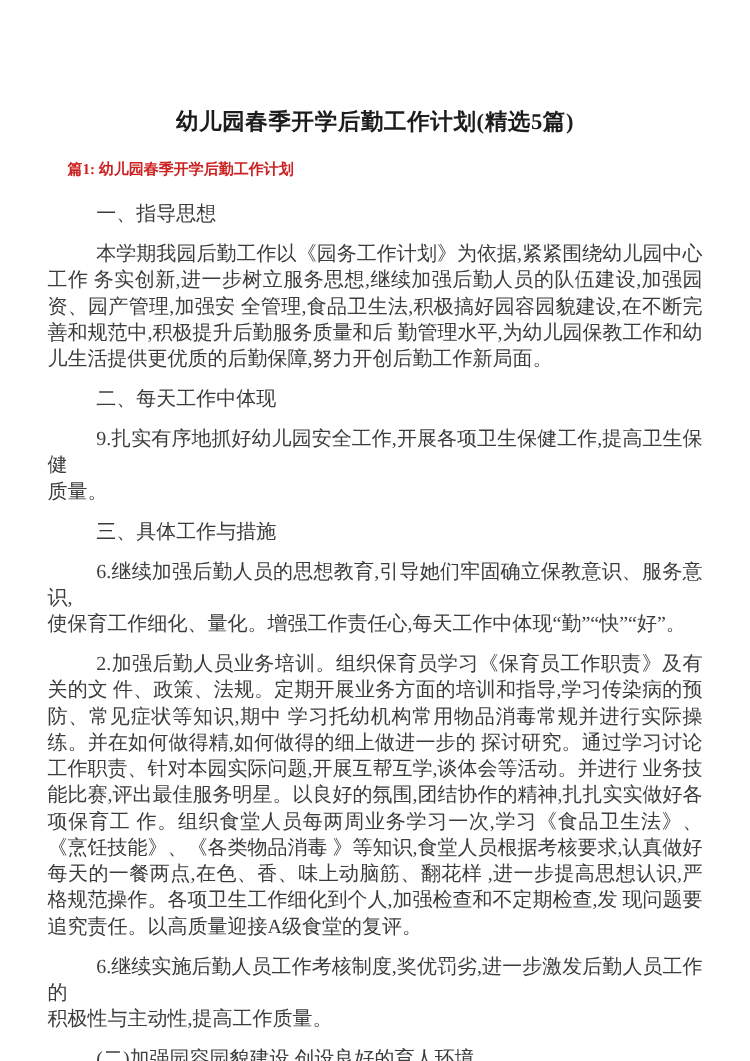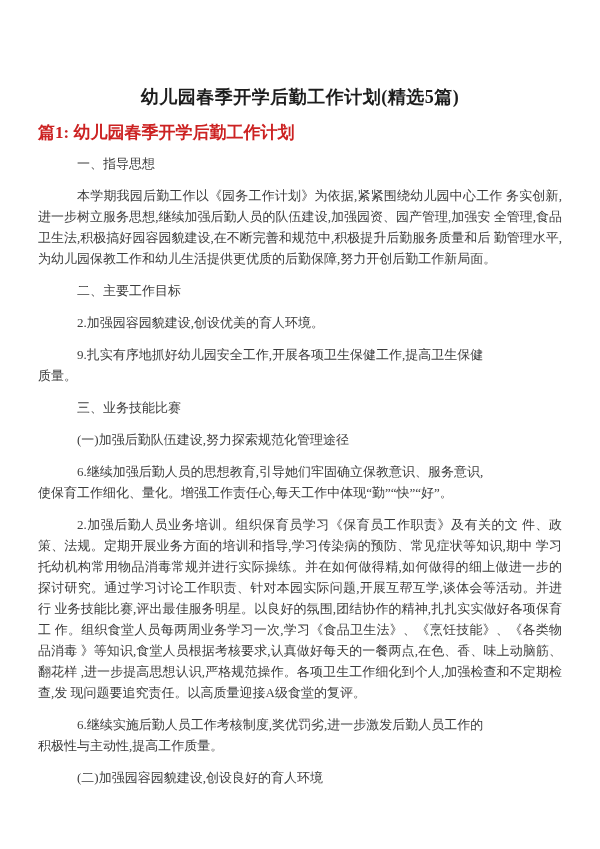--- a/index.html
+++ b/index.html
@@ -23,53 +23,51 @@
   .doc-title {
     font-size: 18px;
     line-height: 26px;
     font-weight: bold;
     text-align: center;
     color: #1c1c1c;
     margin: 0 0 13px 0;
     letter-spacing: 0.5px;
   }
   .section-heading {
-    font-size: 17px;
+    font-size: 12px;
     line-height: 19px;
     font-weight: bold;
     color: #cc2222;
-    margin: 0;
+    margin: 16px;
     text-align: left;
   }
   .doc-body .para {
-    font-size: 13px;
+    font-size: 16px;
     line-height: 21px;
     color: #3c3c3c;
     margin: 11px 0;
     text-indent: 39px;
     text-align: justify;
     white-space: pre-wrap;
     word-break: break-all;
   }
 </style>
 </head>
 <body>
 
 <div class="page">
   <h1 class="doc-title">幼儿园春季开学后勤工作计划(精选5篇)</h1>
   <h2 class="section-heading">篇1: 幼儿园春季开学后勤工作计划</h2>
   <div class="doc-body">
       <p class="para">一、指导思想</p>
       <p class="para">本学期我园后勤工作以《园务工作计划》为依据,紧紧围绕幼儿园中心工作 务实创新,进一步树立服务思想,继续加强后勤人员的队伍建设,加强园资、园产管理,加强安 全管理,食品卫生法,积极搞好园容园貌建设,在不断完善和规范中,积极提升后勤服务质量和后 勤管理水平,为幼儿园保教工作和幼儿生活提供更优质的后勤保障,努力开创后勤工作新局面。</p>
-      <p class="para">二、主要工作目标</p>
-      <p class="para">2.加强园容园貌建设,创设优美的育人环境。</p>
+      <p class="para">二、每天工作中体现</p>
       <p class="para">9.扎实有序地抓好幼儿园安全工作,开展各项卫生保健工作,提高卫生保健
 质量。</p>
-      <p class="para">三、业务技能比赛</p>
-      <p class="para">(一)加强后勤队伍建设,努力探索规范化管理途径</p>
+      <p class="para">三、具体工作与措施</p>
       <p class="para">6.继续加强后勤人员的思想教育,引导她们牢固确立保教意识、服务意识,
 使保育工作细化、量化。增强工作责任心,每天工作中体现“勤”“快”“好”。</p>
       <p class="para">2.加强后勤人员业务培训。组织保育员学习《保育员工作职责》及有关的文 件、政策、法规。定期开展业务方面的培训和指导,学习传染病的预防、常见症状等知识,期中 学习托幼机构常用物品消毒常规并进行实际操练。并在如何做得精,如何做得的细上做进一步的 探讨研究。通过学习讨论工作职责、针对本园实际问题,开展互帮互学,谈体会等活动。并进行 业务技能比赛,评出最佳服务明星。以良好的氛围,团结协作的精神,扎扎实实做好各项保育工 作。组织食堂人员每两周业务学习一次,学习《食品卫生法》、《烹饪技能》、《各类物品消毒 》等知识,食堂人员根据考核要求,认真做好每天的一餐两点,在色、香、味上动脑筋、翻花样 ,进一步提高思想认识,严格规范操作。各项卫生工作细化到个人,加强检查和不定期检查,发 现问题要追究责任。以高质量迎接A级食堂的复评。</p>
       <p class="para">6.继续实施后勤人员工作考核制度,奖优罚劣,进一步激发后勤人员工作的
 积极性与主动性,提高工作质量。</p>
       <p class="para">(二)加强园容园貌建设,创设良好的育人环境</p>
     </div>
 </div>
 
 </body></html>

